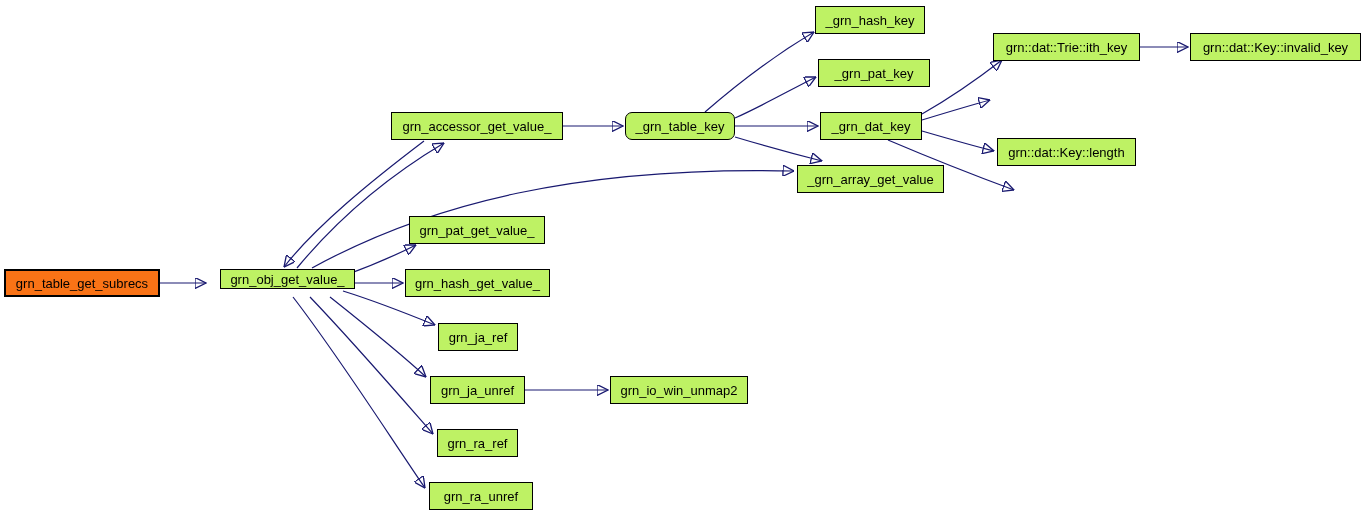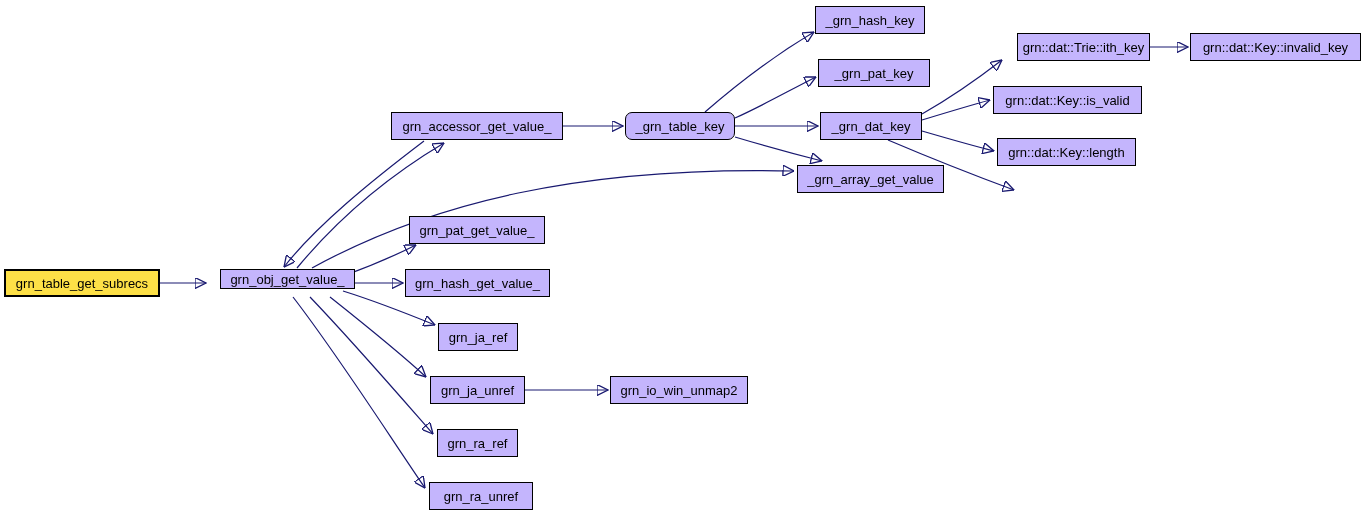--- a/index.html
+++ b/index.html
@@ -24,32 +24,32 @@
     pointer-events: none;
   }
   svg.edges path {
     fill: none;
     stroke: #191970;
     stroke-width: 1.2;
   }
   .node {
     position: absolute;
     box-sizing: border-box;
-    background: #c4b5fd;
+    background: #bef264;
     border: 1px solid #000000;
     color: #000000;
     font-size: 13px;
     display: flex;
     align-items: center;
     justify-content: center;
     white-space: nowrap;
     cursor: pointer;
   }
   .node.highlight {
-    background: #fde047;
+    background: #f97316;
     border-width: 2px;
     cursor: default;
   }
 </style>
 </head>
 <body>
 
 <div class="canvas">
 
   <svg class="edges">
@@ -90,25 +90,24 @@
   <div class="node" style="left:625px; top:112px; width:110px; height:28px;border-radius:7px;">_grn_table_key</div>
 
   <div class="node" style="left:815px; top:6px; width:110px; height:28px;">_grn_hash_key</div>
 
   <div class="node" style="left:818px; top:59px; width:112px; height:28px;">_grn_pat_key</div>
 
   <div class="node" style="left:820px; top:112px; width:102px; height:28px;">_grn_dat_key</div>
 
   <div class="node" style="left:797px; top:165px; width:147px; height:28px;">_grn_array_get_value</div>
 
-  <div class="node" style="left:1017px; top:33px; width:133px; height:28px;">grn::dat::Trie::ith_key</div>
+  <div class="node" style="left:993px; top:33px; width:147px; height:28px;">grn::dat::Trie::ith_key</div>
 
   <div class="node" style="left:1190px; top:33px; width:171px; height:28px;">grn::dat::Key::invalid_key</div>
 
-  <div class="node" style="left:993px; top:86px; width:149px; height:28px;">grn::dat::Key::is_valid</div>
 
   <div class="node" style="left:997px; top:138px; width:139px; height:28px;">grn::dat::Key::length</div>
 
 
   <div class="node" style="left:409px; top:216px; width:136px; height:28px;">grn_pat_get_value_</div>
 
   <div class="node" style="left:405px; top:269px; width:145px; height:28px;">grn_hash_get_value_</div>
 
   <div class="node" style="left:438px; top:323px; width:80px; height:28px;">grn_ja_ref</div>
 

